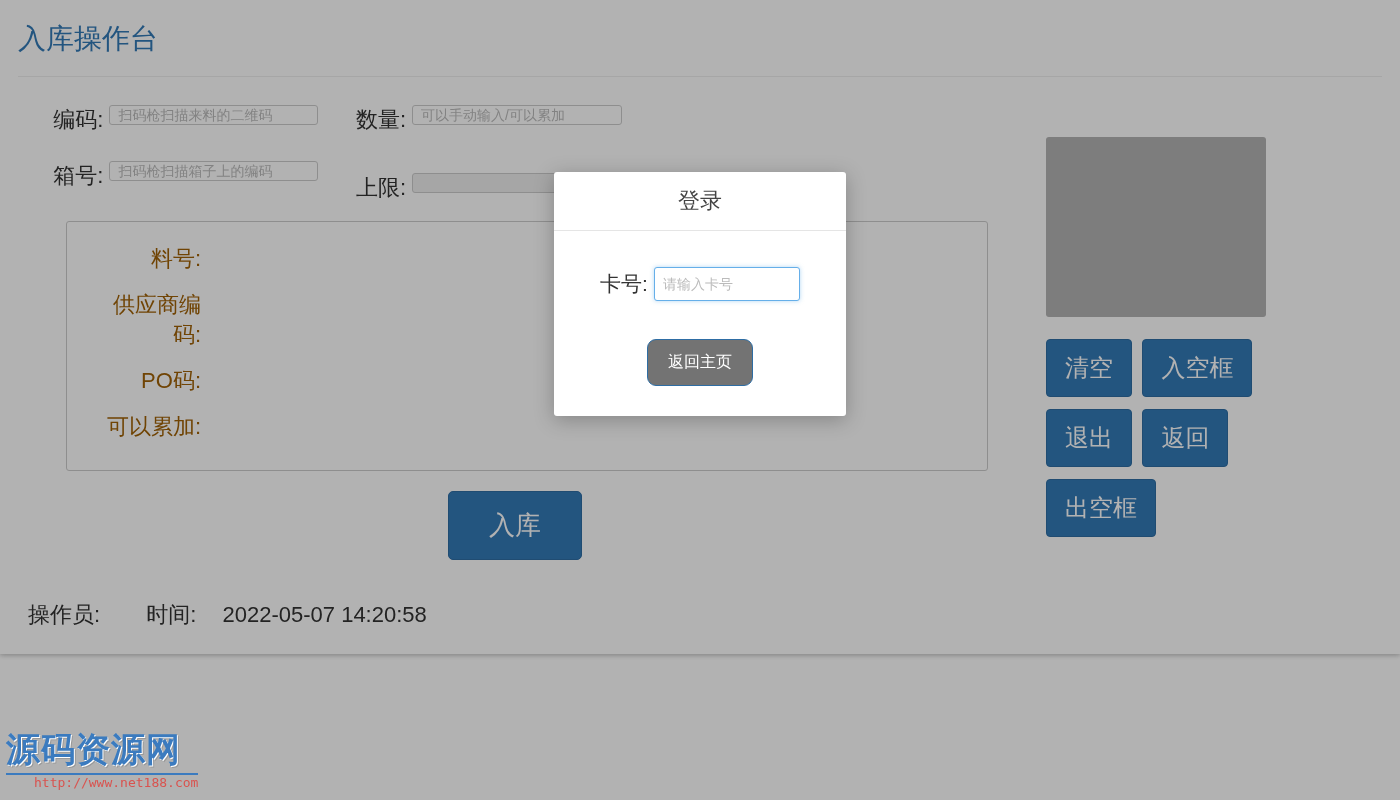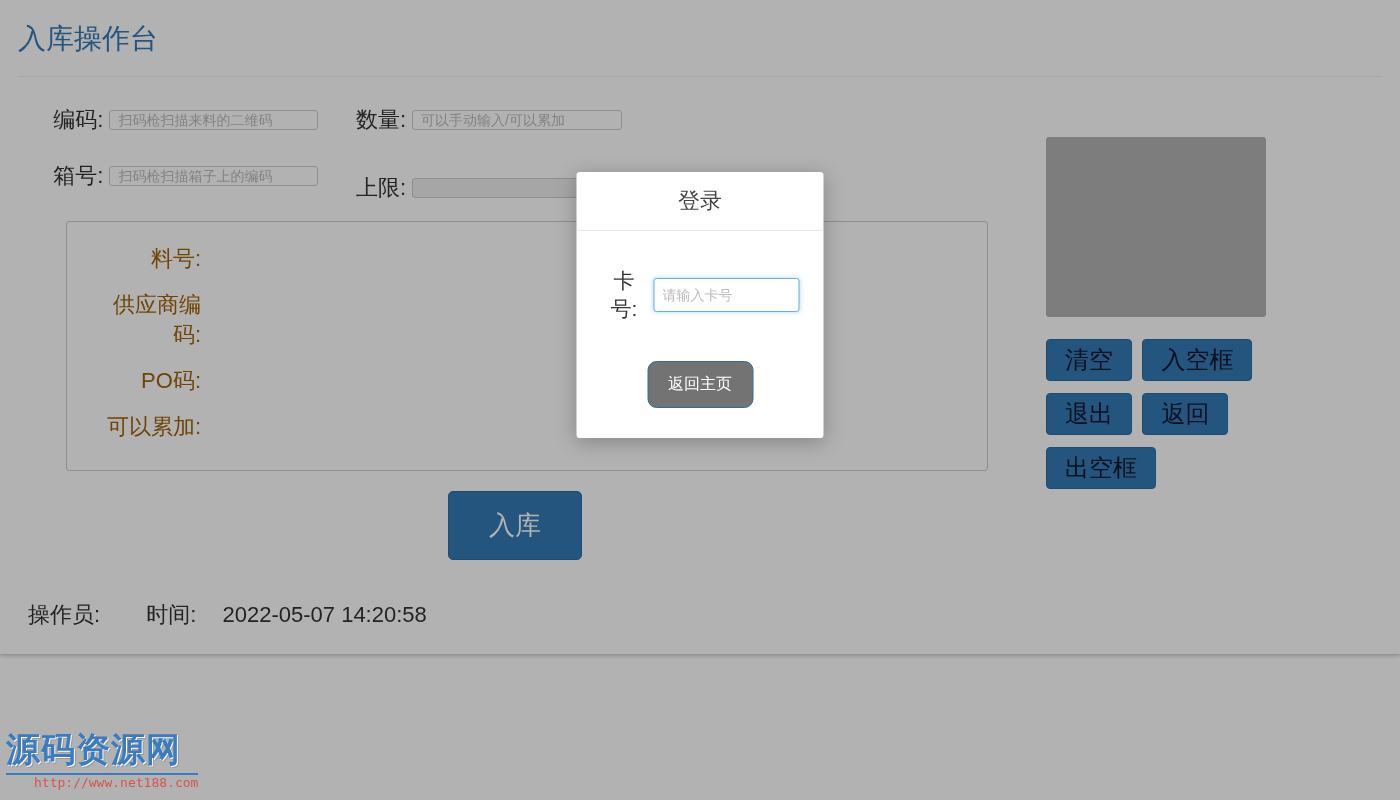--- a/index.html
+++ b/index.html
@@ -23,21 +23,21 @@
     color: #337ab7;
     font-size: 28px;
     font-weight: 400;
     padding: 10px 0 18px 0;
     border-bottom: 1px solid #eee;
   }
 
   .content { position: relative; padding-top: 28px; }
 
   .form-row { display: flex; align-items: center; margin-bottom: 14px; }
-  .field-group { display: flex; align-items: center; }
+  .field-group { display: flex; }
   .field-group.first { width: 300px; }
   .field-label {
     font-size: 22px;
     color: #333;
     text-align: right;
     width: 92px;
     padding-right: 6px;
   }
   .text-input {
     font-size: 14px;
@@ -108,41 +108,41 @@
   .preview-box {
     width: 220px;
     height: 180px;
     background: #b3b3b3;
     border-radius: 3px;
     margin-bottom: 22px;
   }
   .btn-grid .btn-row { margin-bottom: 12px; }
   .btn-grid button {
     background: #337ab7;
-    color: #0f172a;
+    color: #ffffff;
     border: 1px solid #2e6da4;
     font-size: 24px;
-    padding: 4px 18px;
+    padding: 12px 18px;
     border-radius: 4px;
     cursor: pointer;
     margin-right: 6px;
   }
 
   
   .modal-mask {
     position: absolute;
     inset: 0;
     background: rgba(0,0,0,0.30);
     z-index: 10;
   }
   .modal {
     position: absolute;
     left: 50%; top: 172px;
     transform: translateX(-50%);
-    width: 247px;
+    width: 292px;
     background: #fff;
     border-radius: 3px;
     box-shadow: 0 4px 20px rgba(0,0,0,0.25);
     z-index: 20;
   }
   .modal-header {
     text-align: center;
     font-size: 22px;
     color: #444;
     padding: 14px 0;

